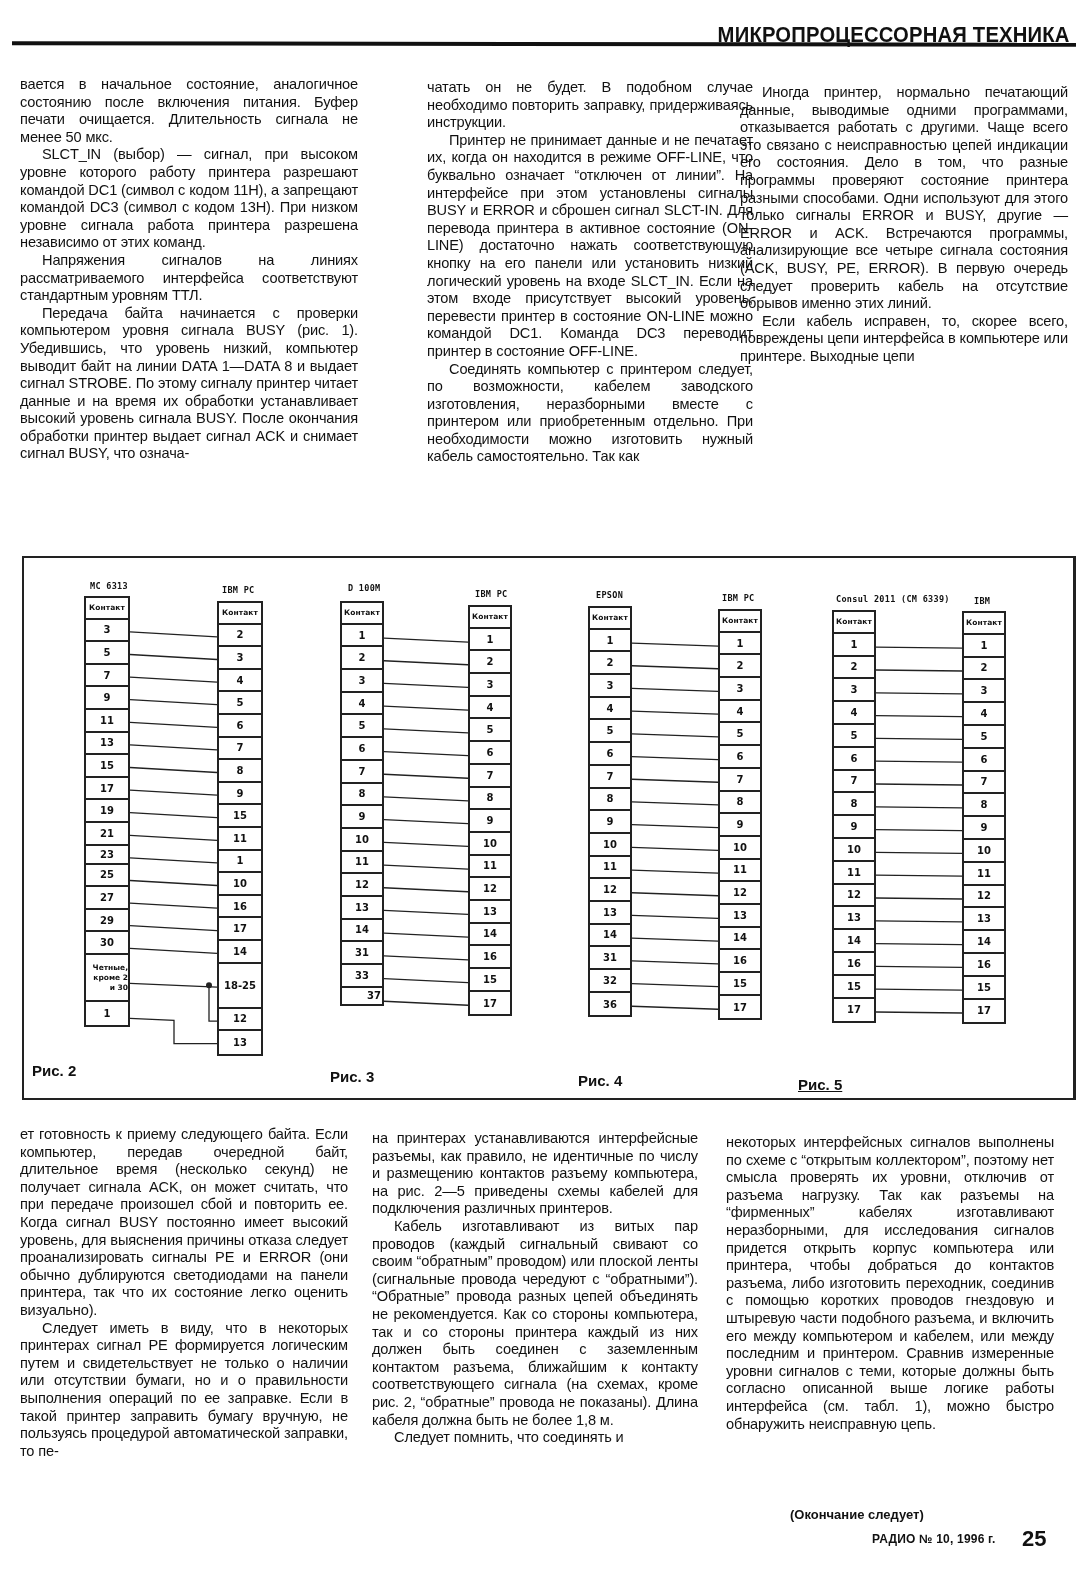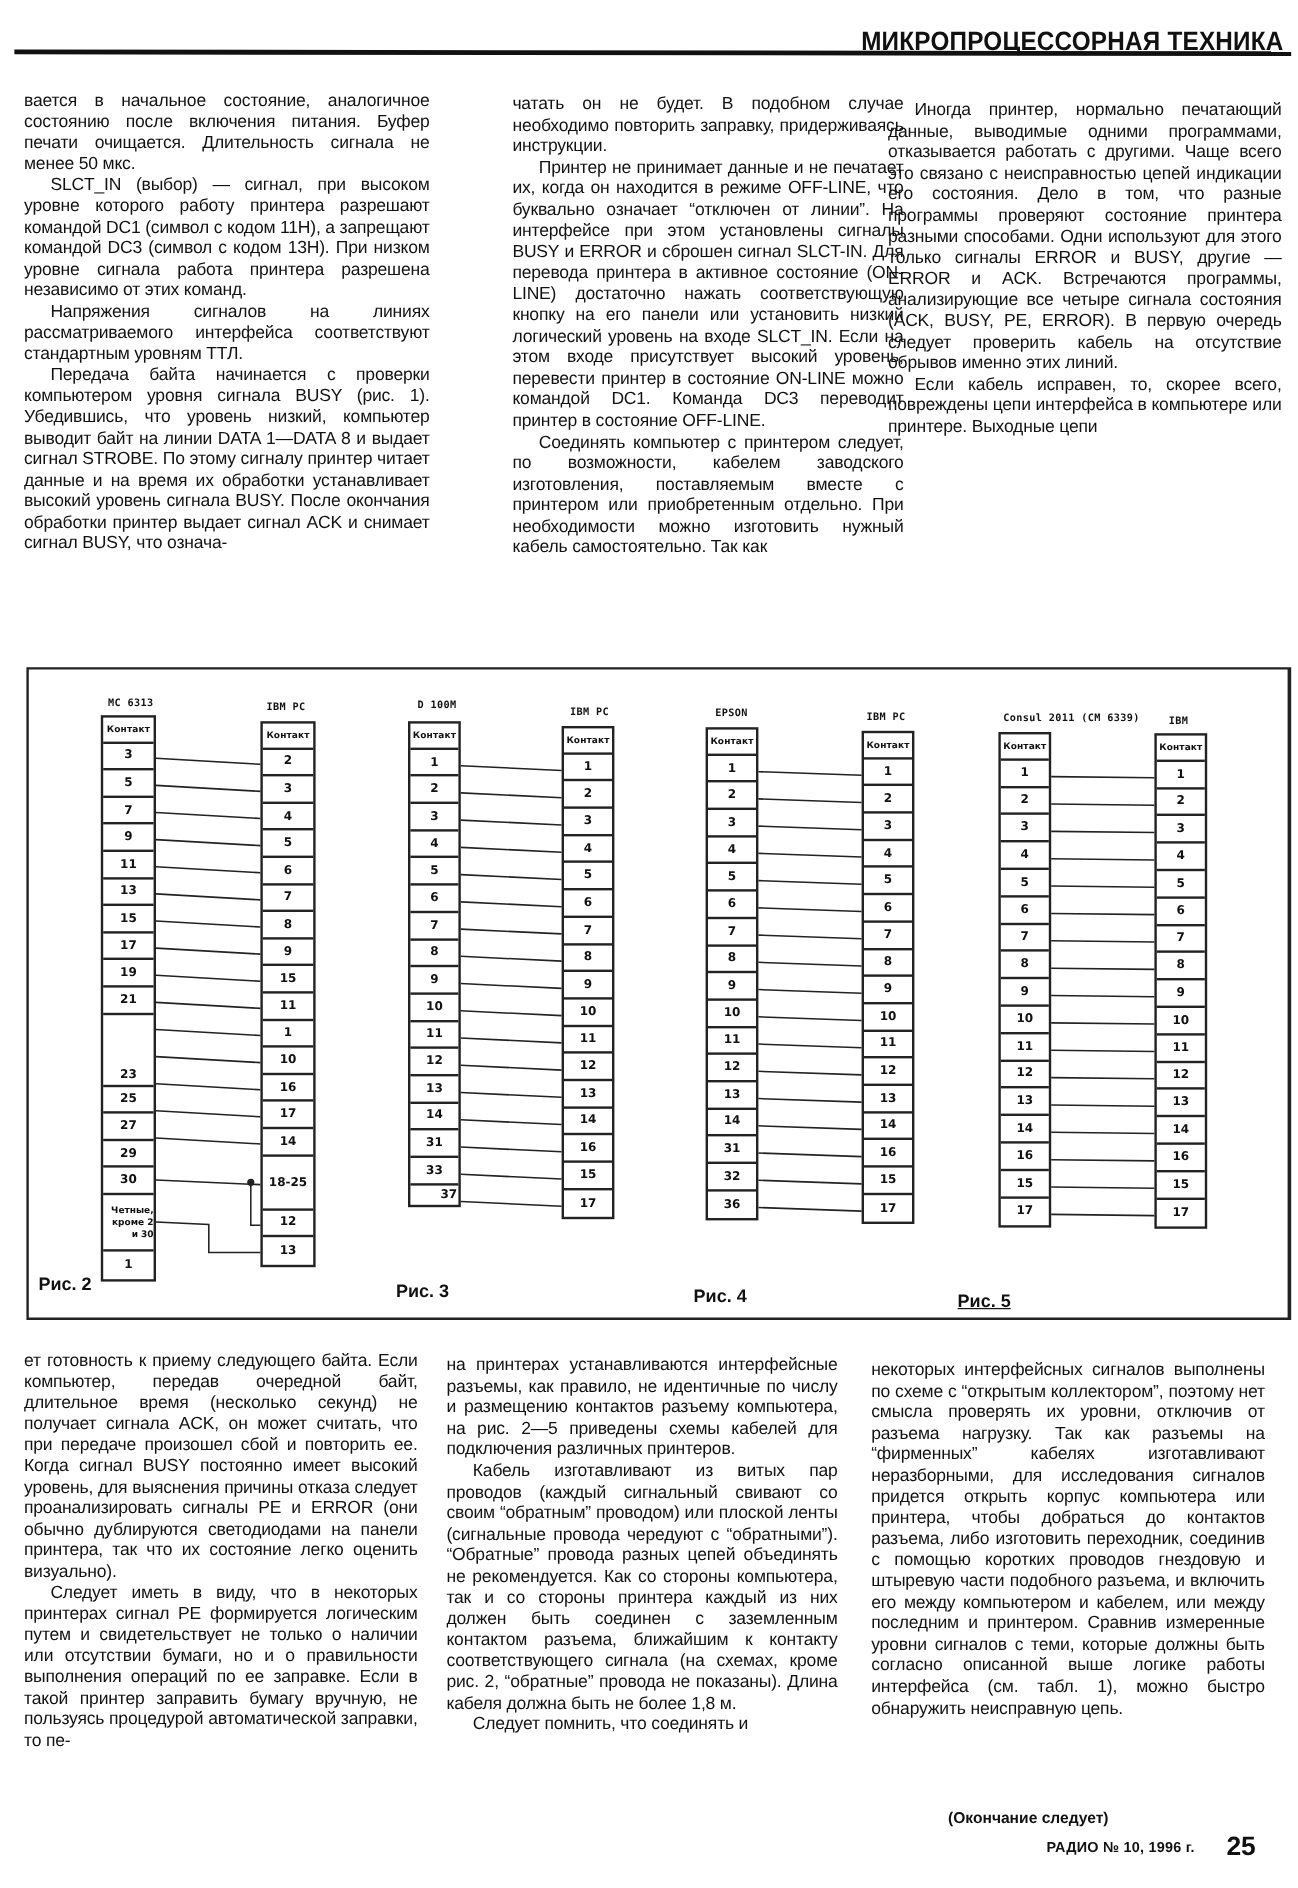--- a/index.html
+++ b/index.html
@@ -76,21 +76,21 @@
 
 <div class="col top1">
     <p class="noindent">вается в начальное состояние, аналогичное состоянию после включения питания. Буфер печати очищается. Длительность сигнала не менее 50 мкс.</p>
     <p class="indent">SLCT_IN (выбор) — сигнал, при высоком уровне которого работу принтера разрешают командой DC1 (символ с кодом 11H), а запрещают командой DC3 (символ с кодом 13H). При низком уровне сигнала работа принтера разрешена независимо от этих команд.</p>
     <p class="indent">Напряжения сигналов на линиях рассматриваемого интерфейса соответствуют стандартным уровням ТТЛ.</p>
     <p class="indent">Передача байта начинается с проверки компьютером уровня сигнала BUSY (рис. 1). Убедившись, что уровень низкий, компьютер выводит байт на линии DATA 1—DATA 8 и выдает сигнал STROBE. По этому сигналу принтер читает данные и на время их обработки устанавливает высокий уровень сигнала BUSY. После окончания обработки принтер выдает сигнал ACK и снимает сигнал BUSY, что означа-</p>
   </div>
 <div class="col top2">
     <p class="noindent">чатать он не будет. В подобном случае необходимо повторить заправку, придерживаясь инструкции.</p>
     <p class="indent">Принтер не принимает данные и не печатает их, когда он находится в режиме OFF-LINE, что буквально означает “отключен от линии”. На интерфейсе при этом установлены сигналы BUSY и ERROR и сброшен сигнал SLCT-IN. Для перевода принтера в активное состояние (ON-LINE) достаточно нажать соответствующую кнопку на его панели или установить низкий логический уровень на входе SLCT_IN. Если на этом входе присутствует высокий уровень, перевести принтер в состояние ON-LINE можно командой DC1. Команда DC3 переводит принтер в состояние OFF-LINE.</p>
-    <p class="indent">Соединять компьютер с принтером следует, по возможности, кабелем заводского изготовления, поставляемым вместе с принтером или приобретенным отдельно. При необходимости можно изготовить нужный кабель самостоятельно. Так как</p>
+    <p class="indent">Соединять компьютер с принтером следует, по возможности, кабелем заводского изготовления, неразборными вместе с принтером или приобретенным отдельно. При необходимости можно изготовить нужный кабель самостоятельно. Так как</p>
   </div>
 <div class="col top3">
     <p class="indent">Иногда принтер, нормально печатающий данные, выводимые одними программами, отказывается работать с другими. Чаще всего это связано с неисправностью цепей индикации его состояния. Дело в том, что разные программы проверяют состояние принтера разными способами. Одни используют для этого только сигналы ERROR и BUSY, другие — ERROR и ACK. Встречаются программы, анализирующие все четыре сигнала состояния (ACK, BUSY, PE, ERROR). В первую очередь следует проверить кабель на отсутствие обрывов именно этих линий.</p>
     <p class="indent">Если кабель исправен, то, скорее всего, повреждены цепи интерфейса в компьютере или принтере. Выходные цепи</p>
   </div>
 
 <div class="figure-frame"></div>
 <div id="figures">
     <div class="fig-caption" style="left: 32px; top: 1062px;">Рис. 2</div>
     <div class="fig-label" style="left: 90px; top: 581px;">МС 6313</div>
@@ -100,21 +100,21 @@
       <div class="conn-cell" style="height: 22.6px;">3</div>
       <div class="conn-cell" style="height: 22.6px;">5</div>
       <div class="conn-cell" style="height: 22.6px;">7</div>
       <div class="conn-cell" style="height: 22.6px;">9</div>
       <div class="conn-cell" style="height: 22.6px;">11</div>
       <div class="conn-cell" style="height: 22.6px;">13</div>
       <div class="conn-cell" style="height: 22.6px;">15</div>
       <div class="conn-cell" style="height: 22.6px;">17</div>
       <div class="conn-cell" style="height: 22.6px;">19</div>
       <div class="conn-cell" style="height: 22.6px;">21</div>
-      <div class="conn-cell" style="height: 19px; margin-top: 41px;">23</div>
+      <div class="conn-cell" style="height: 19px;">23</div>
       <div class="conn-cell" style="height: 22.6px;">25</div>
       <div class="conn-cell" style="height: 22.6px;">27</div>
       <div class="conn-cell" style="height: 22.6px;">29</div>
       <div class="conn-cell" style="height: 22.6px;">30</div>
       <div class="conn-cell multi" style="height: 47.46px;">Четные, кроме 2 и 30</div>
       <div class="conn-cell" style="height: 22.6px;">1</div>
     </div>
     <div class="conn-col" style="left: 217px; top: 601px; width: 46px;">
       <div class="conn-cell head" style="height: 21.6px;">Контакт</div>
       <div class="conn-cell" style="height: 22.6px;">2</div>

